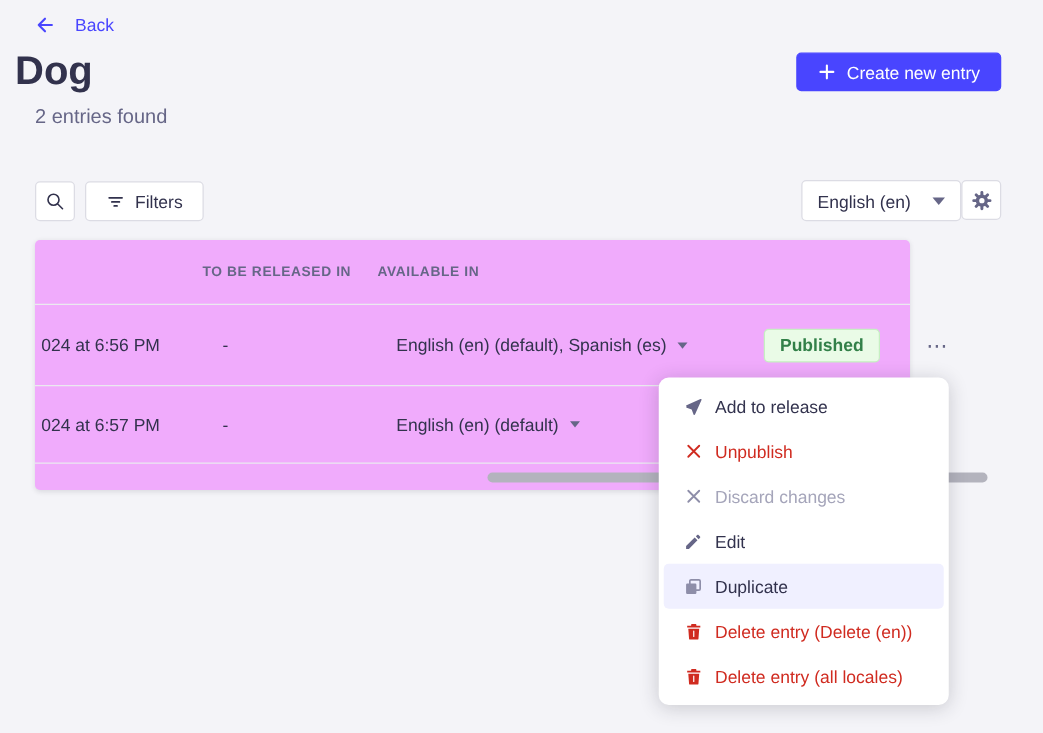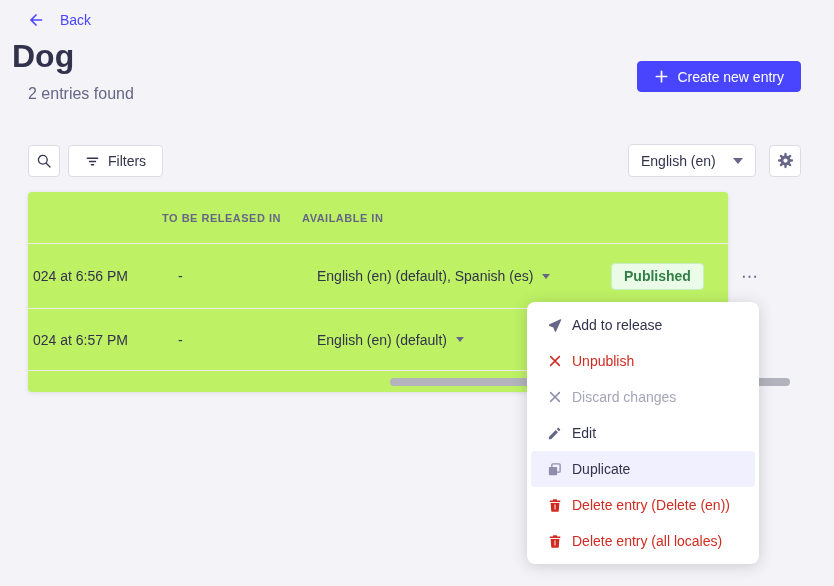--- a/index.html
+++ b/index.html
@@ -10,47 +10,47 @@
     font-family:"Liberation Sans", sans-serif;
     overflow:hidden;
     color:#32324d;
   }
   
   .back-row { position:absolute; left:28px; top:12px; display:flex; align-items:center; gap:16px; cursor:pointer; }
   .back-row span { font-size:14px; font-weight:500; color:#4945ff; }
   .page-title { position:absolute; left:12px; top:38px; font-size:32px; font-weight:700; color:#32324d; }
   .page-subtitle { position:absolute; left:28px; top:85px; font-size:16px; color:#666687; }
   .create-btn {
-    position:absolute; right:33px; top:61px; height:31px; padding:0 16px;
+    position:absolute; right:33px; top:42px; height:31px; padding:0 16px;
     background:#4945ff; border:1px solid #4945ff; border-radius:4px;
     color:#fff; font-size:14px; font-weight:500;
     display:flex; align-items:center; gap:8px; cursor:pointer;
   }
   
   .toolbar-left { position:absolute; left:28px; top:145px; display:flex; gap:8px; }
   .icon-btn {
     width:32px; height:32px; background:#fff; border:1px solid #dcdce4; border-radius:4px;
     display:flex; align-items:center; justify-content:center; cursor:pointer;
   }
   .filters-btn {
     height:32px; padding:0 16px; background:#fff; border:1px solid #dcdce4; border-radius:4px;
     display:flex; align-items:center; gap:8px; font-size:14px; font-weight:500; color:#32324d; cursor:pointer;
   }
-  .toolbar-right { position:absolute; right:33px; top:144px; display:flex; gap:13px; align-items:center; }
+  .toolbar-right { position:absolute; right:33px; top:144px; display:flex; align-items:flex-start; }
   .locale-select {
     height:33px; min-width:128px; padding:0 12px; background:#fff; border:1px solid #dcdce4;
     border-radius:4px; display:flex; align-items:center; justify-content:space-between; gap:14px;
     font-size:14px; color:#32324d; cursor:pointer;
   }
   .caret { width:0; height:0; border-left:5px solid transparent; border-right:5px solid transparent; border-top:6px solid #666687; }
   .caret.sm { border-left-width:4px; border-right-width:4px; border-top-width:5px; }
   
   .card {
     position:absolute; left:28px; top:192px; width:700px; height:200px;
-    background:#bef264; border-radius:4px; box-shadow:0 1px 4px rgba(33,33,52,0.12);
+    background:#f0abfc; border-radius:4px; box-shadow:0 1px 4px rgba(33,33,52,0.12);
   }
   .thead { position:relative; height:52px; border-bottom:1px solid #eaeaef; }
   .th {
     position:absolute; top:0; height:52px; display:flex; align-items:center;
     font-size:11px; font-weight:700; color:#666687; letter-spacing:0.5px;
   }
   .th.c2 { left:134px; } .th.c3 { left:274px; } .th.c4 { left:584px; }
   .trow { position:relative; border-bottom:1px solid #eaeaef; }
   .trow.r1 { height:65px; } .trow.r2 { height:62px; }
   .cell { position:absolute; top:0; bottom:0; display:flex; align-items:center; font-size:14px; color:#32324d; white-space:nowrap; }

